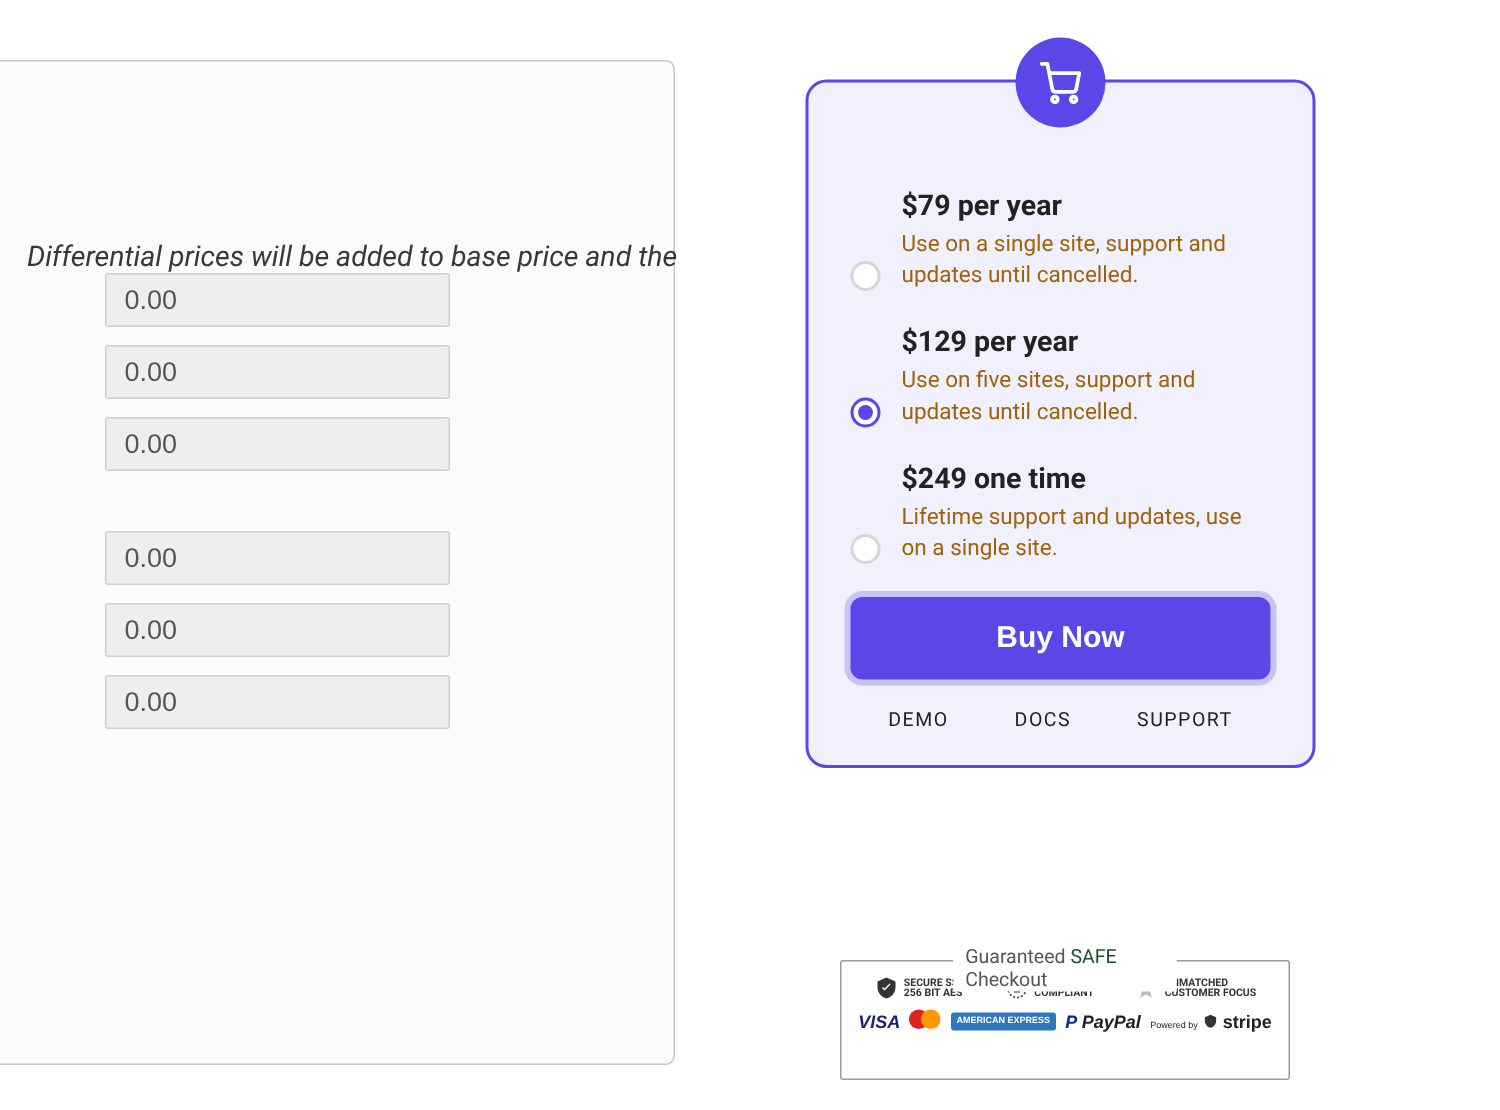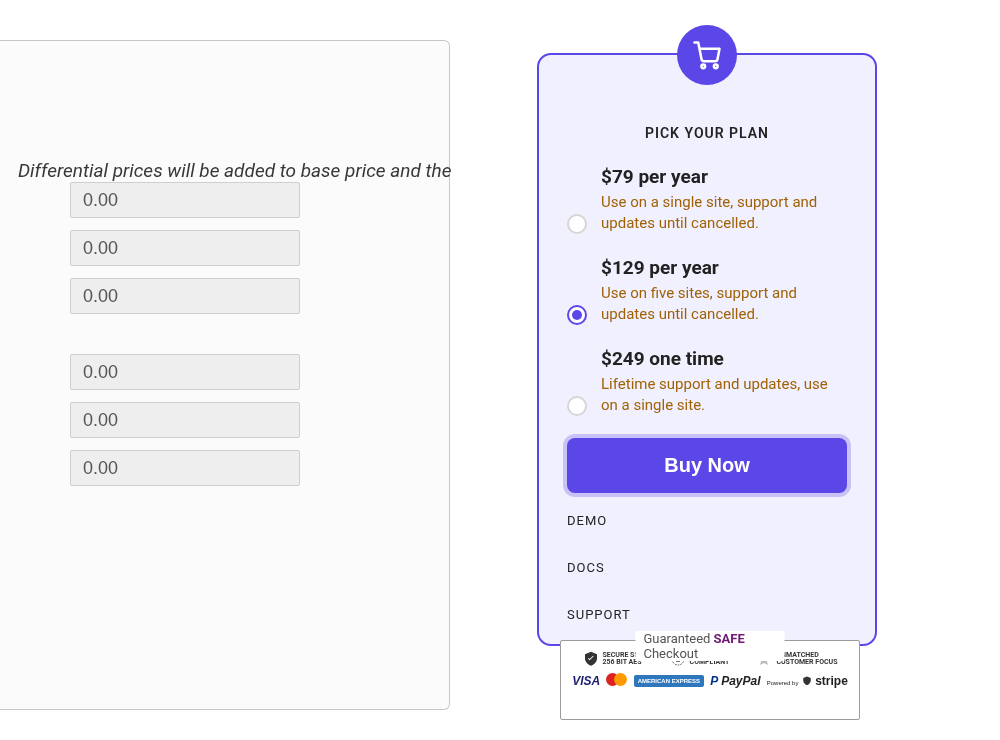--- a/index.html
+++ b/index.html
@@ -17,27 +17,27 @@
     .pricing-card { position:absolute; left:537px; top:53px; width:340px; background:#f0f0ff; border:2px solid #5b46e7; border-radius:14px; padding:70px 28px 22px 28px; }
     .cart-badge { position:absolute; top:-30px; left:50%; transform:translateX(-50%); width:60px; height:60px; border-radius:50%; background:#5b46e7; display:flex; align-items:center; justify-content:center; }
     .pricing-title { text-align:center; font-size:14px; font-weight:600; letter-spacing:1px; color:#222; margin-bottom:24px; }
     .plan { display:flex; align-items:flex-end; gap:14px; margin-bottom:22px; cursor:pointer; }
     .radio { flex:0 0 20px; width:20px; height:20px; border:2px solid #d6d6d6; border-radius:50%; background:#fff; margin-top:3px; position:relative; }
     .radio.selected { border-color:#5b46e7; }
     .radio.selected::after { content:""; position:absolute; inset:3px; background:#5b46e7; border-radius:50%; }
     .plan-text .plan-title { font-weight:700; font-size:19px; color:#222; margin-bottom:4px; }
     .plan-text .plan-desc  { color:#a16207; font-size:15px; line-height:1.4; }
     .buy-btn { width:100%; padding:16px 0; background:#5b46e7; color:#fff; border:none; border-radius:8px; font-size:20px; font-weight:600; box-shadow:0 0 0 4px #c8c2f6; cursor:pointer; }
-    .links-row { display:flex; justify-content:center; gap:32px; margin-top:20px;flex-direction:column; }
+    .links-row { display:flex; justify-content:center; gap:44px; margin-top:20px; }
     .links-row a { font-size:13px; letter-spacing:1px; color:#222; text-decoration:none; cursor:pointer; }
 
     
     .safe-box { position:absolute; left:560px; top:640px; width:300px; height:80px; border:1px solid #9b9b9b; border-radius:2px; background:#fff; padding:10px 8px 6px; }
     .safe-legend { position:absolute; top:-10px; left:50%; transform:translateX(-50%); background:#fff; padding:0 8px; font-size:13px; color:#555; }
-    .safe-legend .bold { font-weight:700; color:#701a75; }
+    .safe-legend .bold { font-weight:400; color:#14532d; }
     .safe-row { display:flex; justify-content:space-around; align-items:center; }
     .safe-row.top { margin-bottom:6px; }
     .sec-item { display:flex; align-items:center; gap:4px; font-size:7px; line-height:1; color:#333; font-weight:700; text-transform:uppercase; }
     .pay-item { font-size:12px; font-weight:700; color:#222; font-family:Arial,sans-serif; }
     .mc-logo { display:inline-flex; }
     .mc-logo span { width:13px; height:13px; border-radius:50%; display:inline-block; }
     .mc-logo span:first-child { background:#d22; }
     .mc-logo span:last-child { background:#f90; margin-left:-5px; }
   </style>
 </head>
@@ -71,21 +71,20 @@
 
 <div class="pricing-card">
   <div class="cart-badge">
     <svg width="30" height="30" viewBox="0 0 24 24" fill="none" stroke="#fff" stroke-width="2" stroke-linecap="round" stroke-linejoin="round">
       <circle cx="9" cy="21" r="1.5"></circle>
         <circle cx="19" cy="21" r="1.5"></circle>
       <path d="M2 2h3l2.6 13.4a2 2 0 0 0 2 1.6h8.8a2 2 0 0 0 2-1.6L22 7H6"></path>
     </svg>
   </div>
 
-  <div class="pricing-title">PICK YOUR PLAN</div>
 
   <div class="plan">
     <div class="radio"></div>
     <div class="plan-text">
       <div class="plan-title">$79 per year</div>
       <div class="plan-desc">Use on a single site, support and updates until cancelled.</div>
     </div>
   </div>
 
   <div class="plan">

